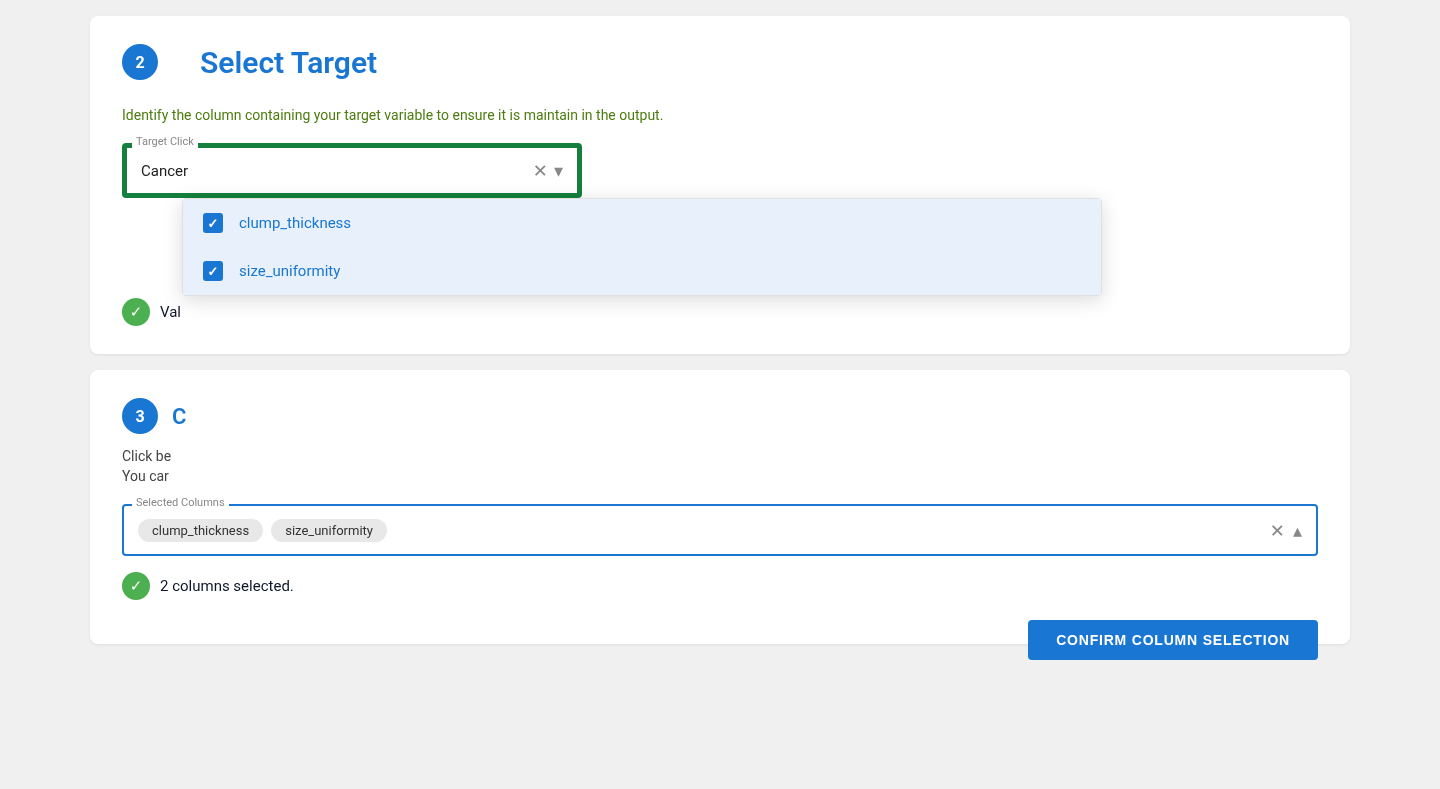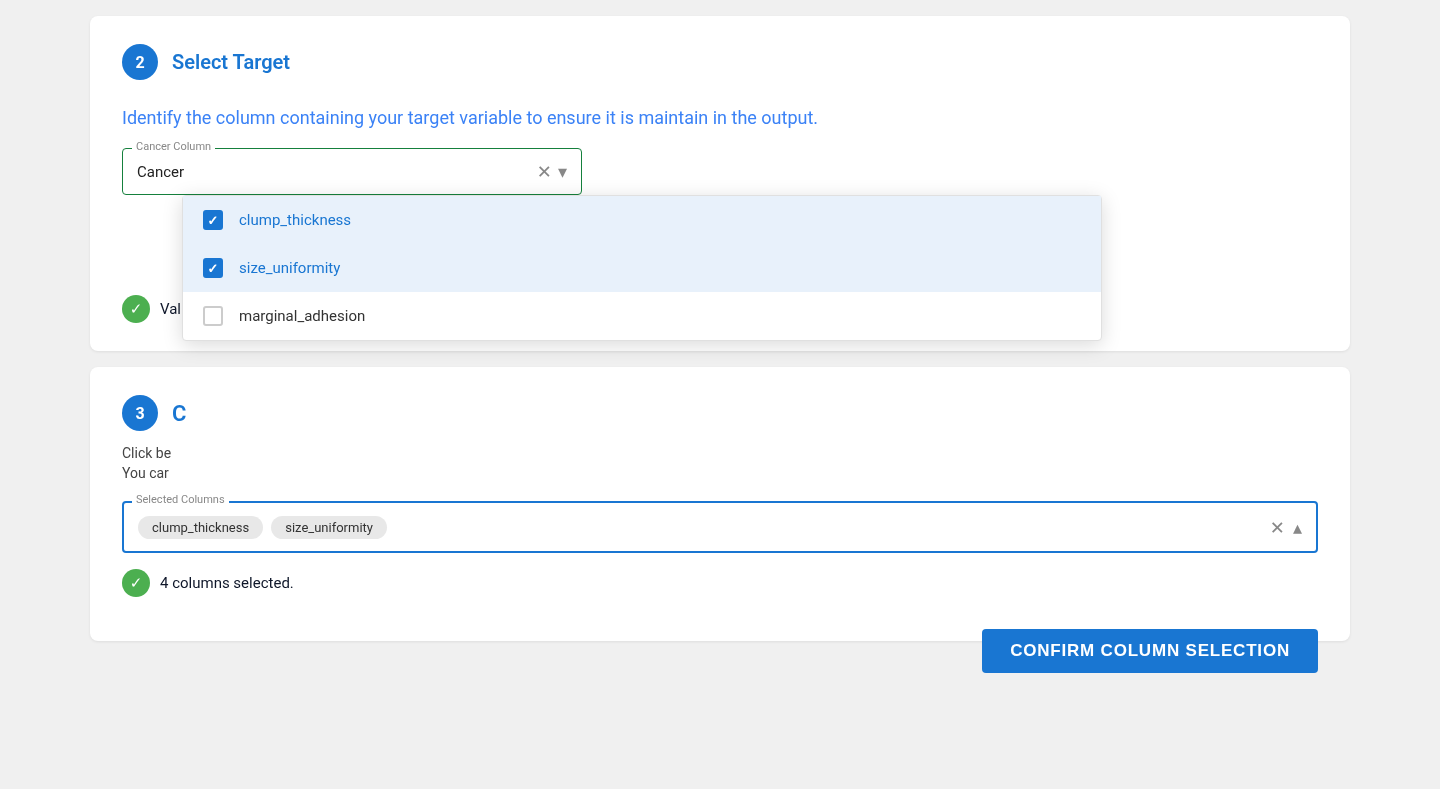--- a/index.html
+++ b/index.html
@@ -45,28 +45,29 @@
       color: #fff;
       font-size: 16px;
       font-weight: 700;
       display: flex;
       align-items: center;
       justify-content: center;
       flex-shrink: 0;
     }
 
     .step-title {
-      font-size: 20px;
+      font-size: 30px;
       font-weight: 600;
       color: #1976d2;
+      margin-left: 28px;
     }
 
     .step-description {
-      font-size: 18px;
-      color: #3b82f6;
+      font-size: 14px;
+      color: #4d7c0f;
       margin-bottom: 20px;
       margin-top: 27px;
     }
 
     
     .target-column-wrapper {
       position: relative;
       width: 460px;
     }
 
@@ -76,21 +77,21 @@
       left: 10px;
       background: #fff;
       padding: 0 4px;
       font-size: 11px;
       color: #888;
       z-index: 1;
     }
 
     .target-column-select {
       width: 100%;
-      border: 1px solid #15803d;
+      border: 5px solid #15803d;
       border-radius: 4px;
       padding: 12px 14px;
       font-size: 15px;
       color: #222;
       display: flex;
       align-items: center;
       justify-content: space-between;
       cursor: pointer;
       background: #fff;
     }
@@ -265,45 +266,45 @@
       cursor: pointer;
     }
 
     
     .confirm-button {
       background: #1976d2;
       color: #fff;
       border: none;
       border-radius: 4px;
       padding: 12px 28px;
-      font-size: 17px;
+      font-size: 14px;
       font-weight: 600;
       letter-spacing: 0.8px;
       text-transform: uppercase;
       cursor: pointer;
       float: right;
-      margin-top: 16px;
+      margin-top: 4px;
     }
   </style>
 </head>
 <body>
 
 <div class="page-wrapper">
 
   <div class="section-card">
     <div class="step-header">
       <div class="step-badge">
         <span>2</span>
       </div>
       <span class="step-title">Select Target</span>
     </div>
     <p class="step-description">Identify the column containing your target variable to ensure it is maintain in the output.</p>
 
     <div class="target-column-wrapper" style="position:relative;">
-      <span class="target-column-label">Cancer Column</span>
+      <span class="target-column-label">Target Click</span>
       <div class="target-column-select">
         <span>Cancer</span>
         <div class="select-icons">
           <span class="select-icon">✕</span>
           <span class="select-icon">▾</span>
         </div>
       </div>
 
       <div class="dropdown-menu">
 
@@ -315,24 +316,20 @@
         </div>
 
         <div class="dropdown-item checked">
           <div class="checkbox-box checked-box">
             <span class="checkmark">✓</span>
           </div>
           <span class="item-label">size_uniformity</span>
         </div>
 
 
-        <div class="dropdown-item">
-          <div class="checkbox-box"></div>
-          <span class="item-label">marginal_adhesion</span>
-        </div>
 
 
       </div>
     </div>
 
     <div class="validation-row" style="margin-top: 100px;">
       <div class="check-circle">
         <span>✓</span>
       </div>
       <span class="validation-text">Val</span>
@@ -360,21 +357,21 @@
           <span class="action-icon">✕</span>
           <span class="action-icon">▴</span>
         </div>
       </div>
     </div>
 
     <div class="validation-row" style="margin-top: 16px;">
       <div class="check-circle">
         <span>✓</span>
       </div>
-      <span class="validation-text">4 columns selected.</span>
+      <span class="validation-text">2 columns selected.</span>
     </div>
 
     <div style="text-align: right; margin-top: 16px;">
       <button class="confirm-button">CONFIRM COLUMN SELECTION</button>
     </div>
   </div>
 
 </div>
 
 </body></html>

